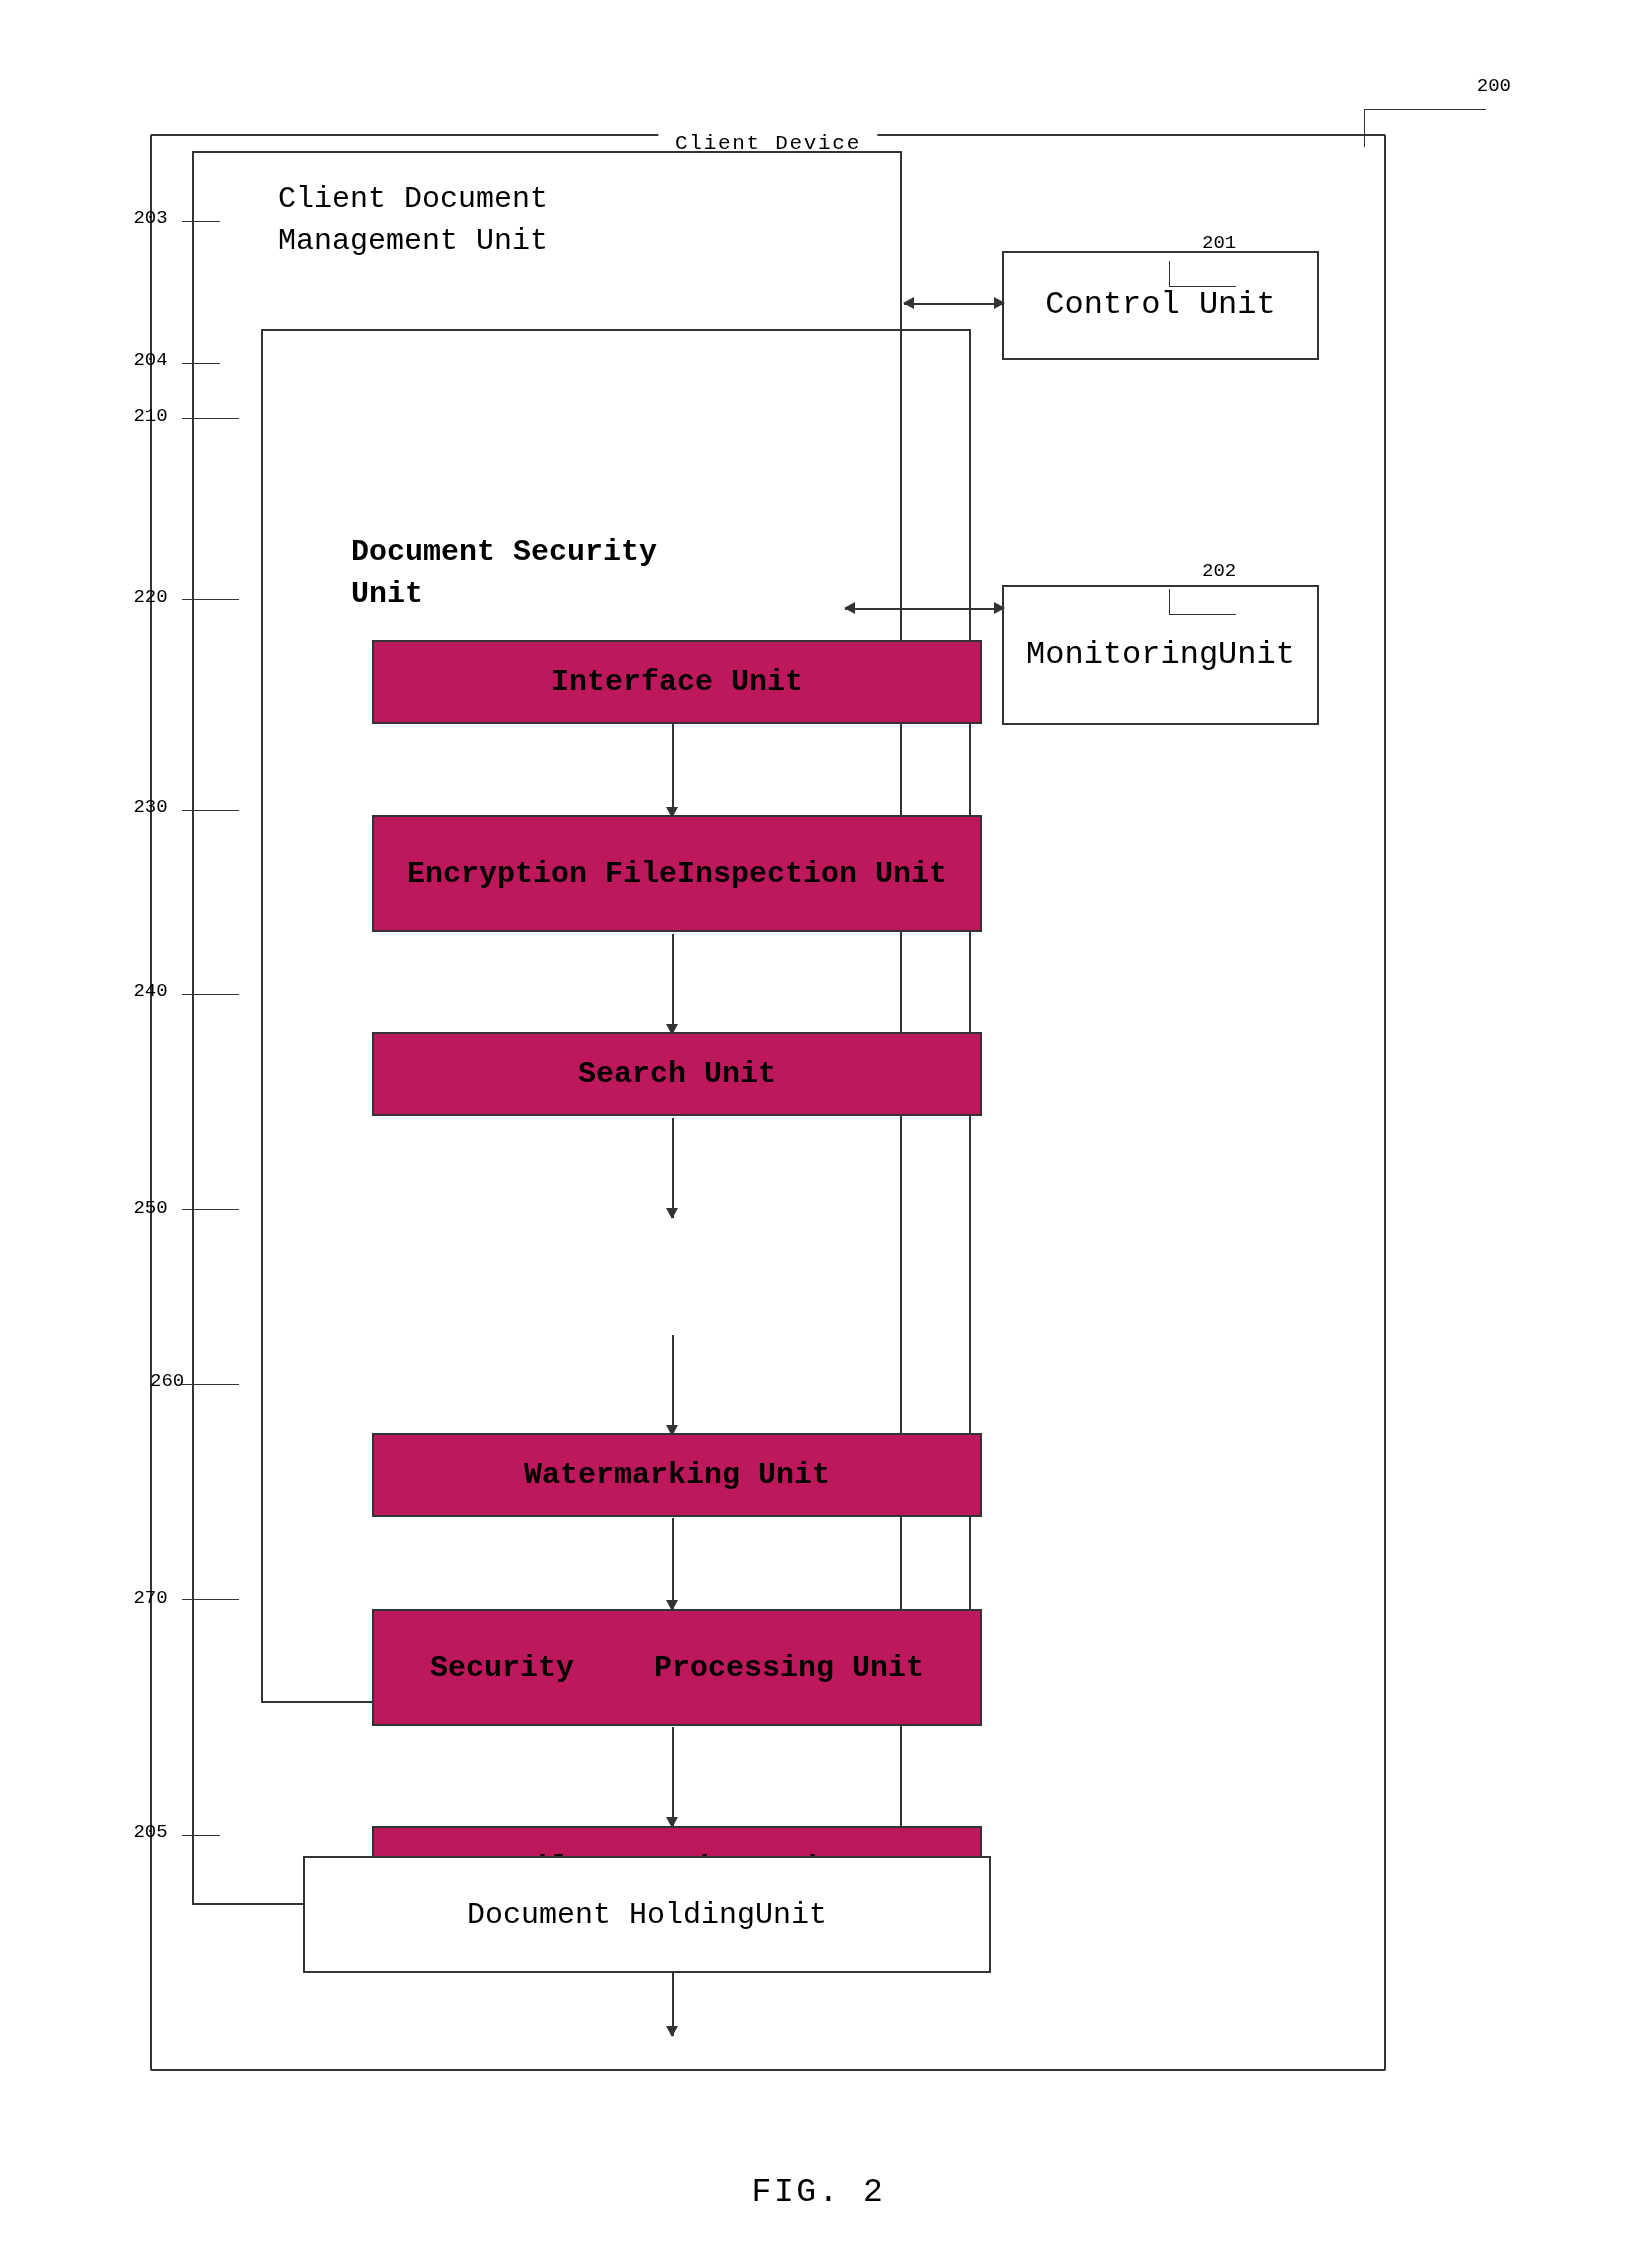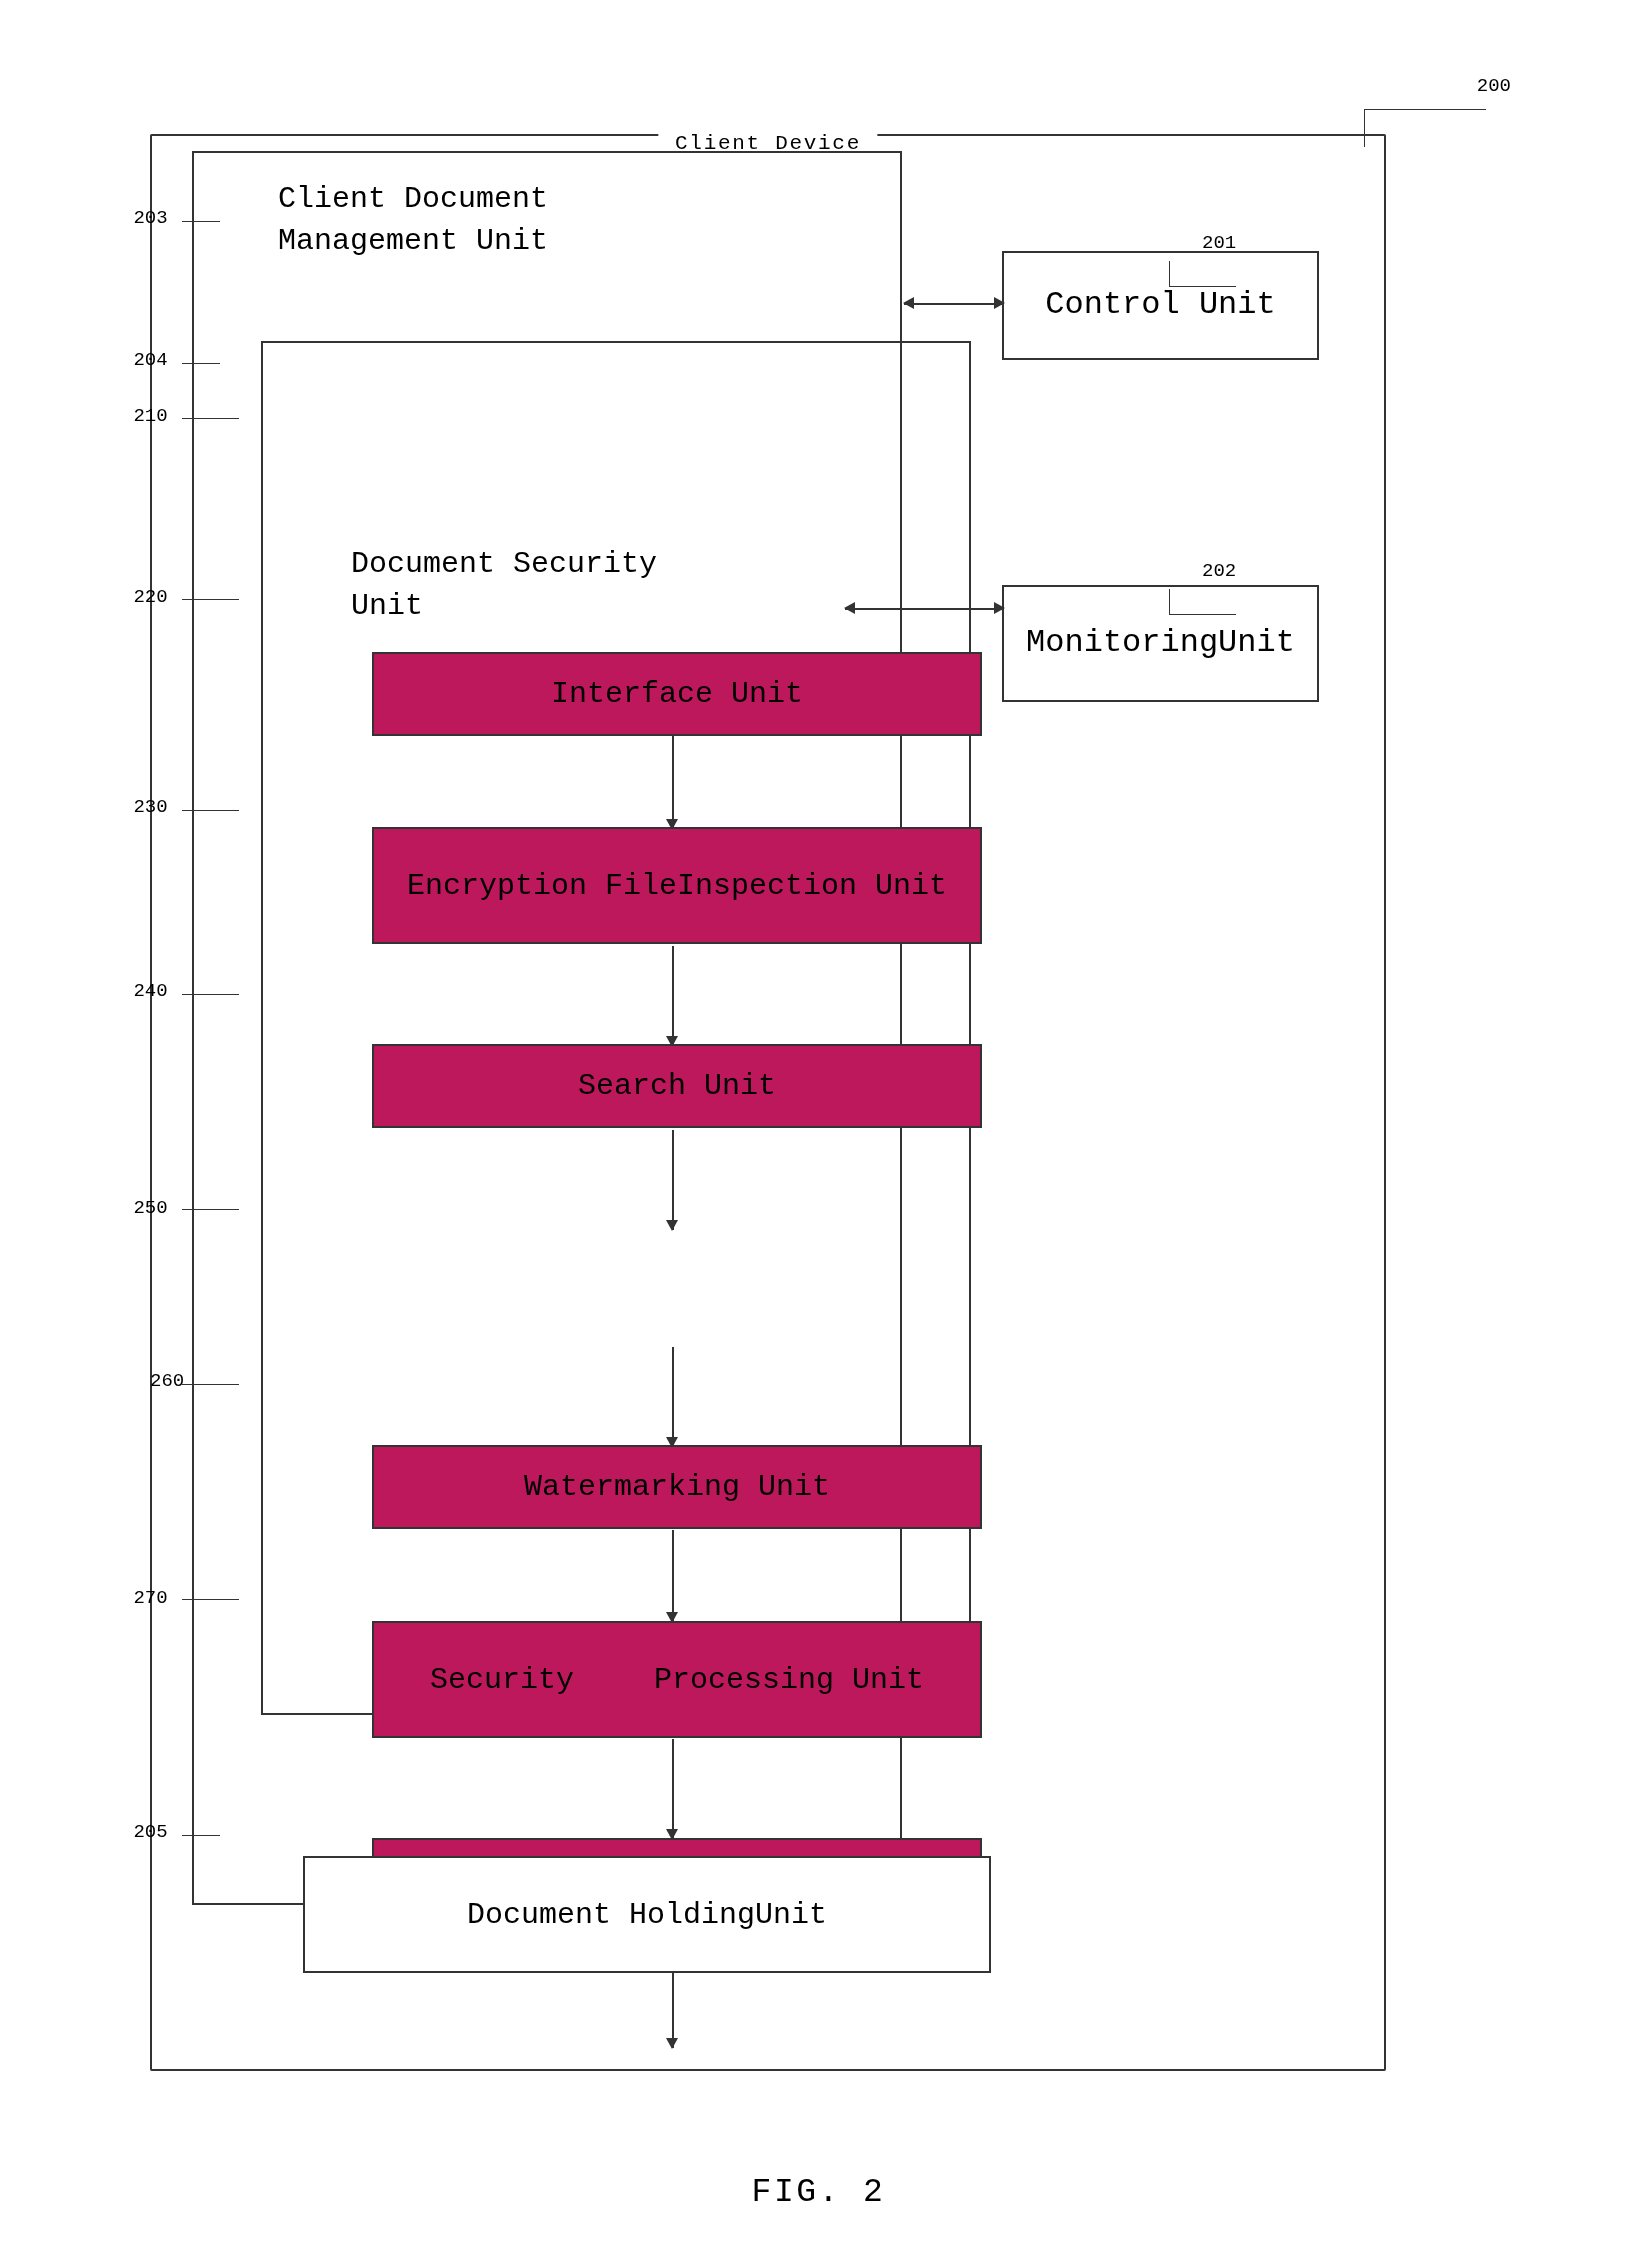--- a/index.html
+++ b/index.html
@@ -56,25 +56,26 @@
       position: absolute;
       top: 25px;
       left: 84px;
       font-size: 30px;
       line-height: 1.4;
     }
 
     
     .dsu-box {
       position: absolute;
-      top: 188px;
+      top: 176px;
       left: 67px;
       width: 710px;
       height: 1374px;
       border: 2.5px solid #333;
+      font-weight: bold;
     }
 
     .dsu-label {
       position: absolute;
       top: 200px;
       left: 88px;
       font-size: 30px;
       line-height: 1.4;
     }
 
@@ -162,21 +163,21 @@
       line-height: 1.4;
       background: #fff;
     }
 
     
     .monitoring-unit-box {
       position: absolute;
       top: 518px;
       left: 877px;
       width: 317px;
-      height: 117px;
+      height: 140px;
       border: 2.5px solid #333;
       display: flex;
       align-items: center;
       justify-content: center;
       font-size: 32px;
       text-align: right;
       line-height: 1.4;
       background: #fff;
     }
 

